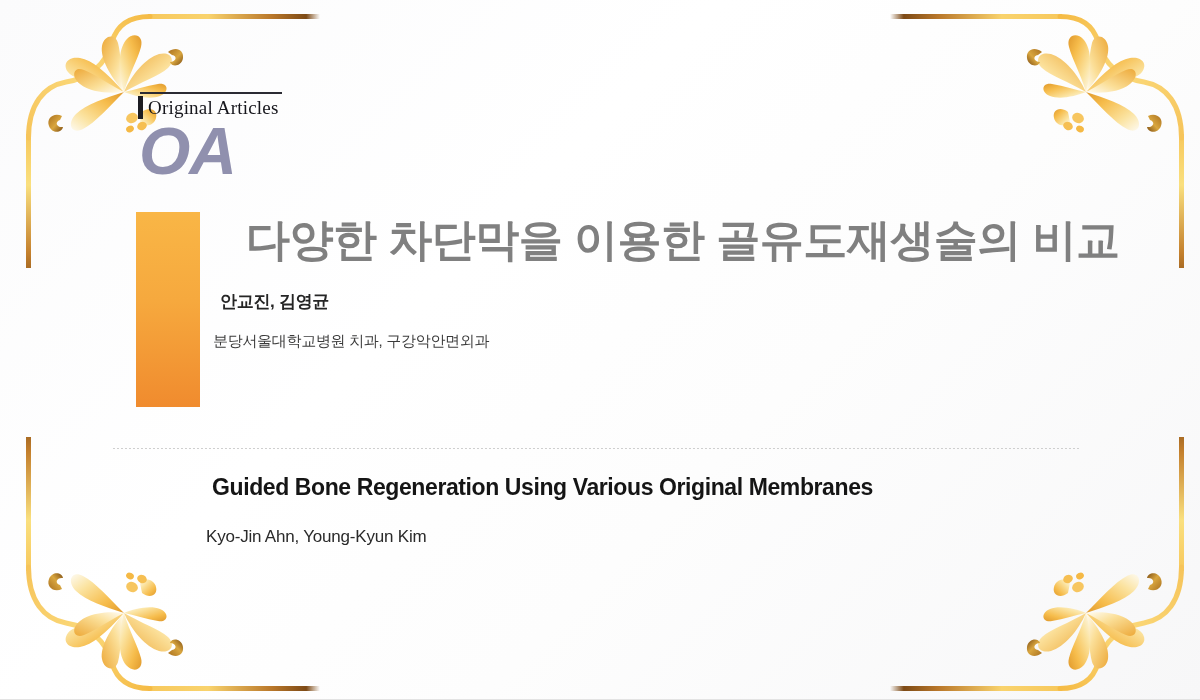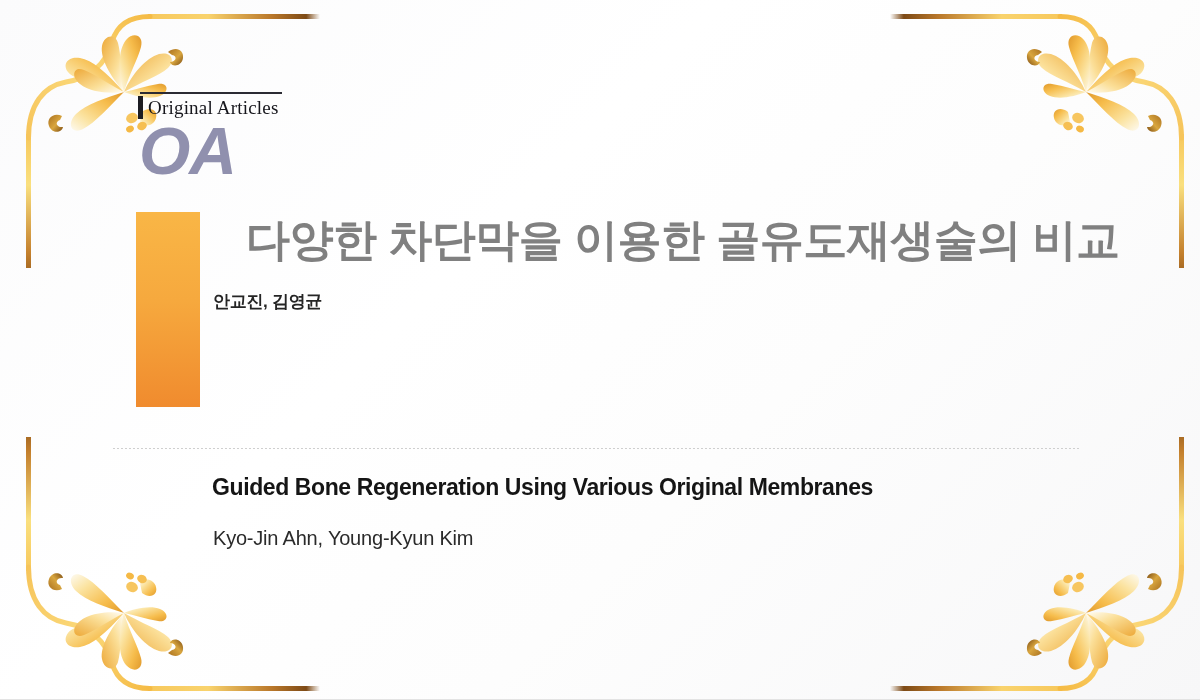--- a/index.html
+++ b/index.html
@@ -99,21 +99,21 @@
     font-size: 44px;
     font-weight: bold;
     color: #808080;
     letter-spacing: -0.5px;
     white-space: nowrap;
     line-height: 56px;
     margin-left: 34px;
   }
   .ko-authors {
     position: absolute;
-    left: 213px;
+    left: 220px;
     top: 290px;
     font-size: 17px;
     font-weight: bold;
     color: #252525;
     letter-spacing: -0.3px;
     white-space: nowrap;
   }
   .ko-affil {
     position: absolute;
     left: 213px;
@@ -142,23 +142,23 @@
     left: 212px;
     top: 474px;
     font-size: 23px;
     font-weight: bold;
     color: #151515;
     letter-spacing: -0.4px;
     white-space: nowrap;
   }
   .en-authors {
     position: absolute;
-    left: 213px;
+    left: 206px;
     top: 527px;
-    font-size: 20px;
+    font-size: 17px;
     color: #2a2a2a;
     letter-spacing: -0.2px;
     white-space: nowrap;
   }
   .en-affil {
     position: absolute;
     left: 214px;
     top: 571px;
     font-size: 14px;
     color: #2b2b2b;
@@ -315,19 +315,20 @@
       <div class="logo-bar"></div>
       <div class="logo-sub">Original Articles</div>
     </div>
     <div class="logo-oa">OA</div>
   </div>
 
   <div class="accent-bar"></div>
 
   <div class="ko-title">다양한 차단막을 이용한 골유도재생술의 비교</div>
   <div class="ko-authors">안교진, 김영균</div>
+  <div class="ko-affil">분당서울대학교병원 치과, 구강악안면외과</div>
 
   <div class="divider"></div>
 
   <div class="en-title">Guided Bone Regeneration Using Various Original Membranes</div>
   <div class="en-authors">Kyo-Jin Ahn, Young-Kyun Kim</div>
 
 </div>
 
 </body></html>

